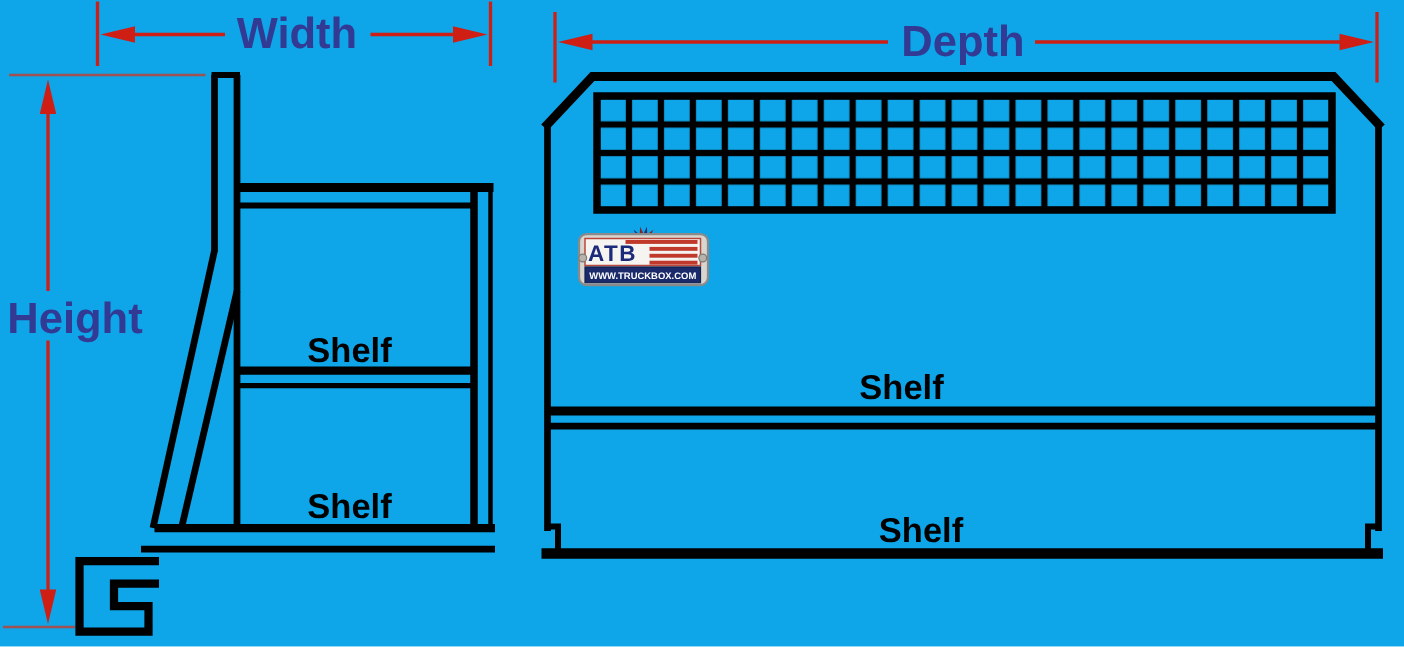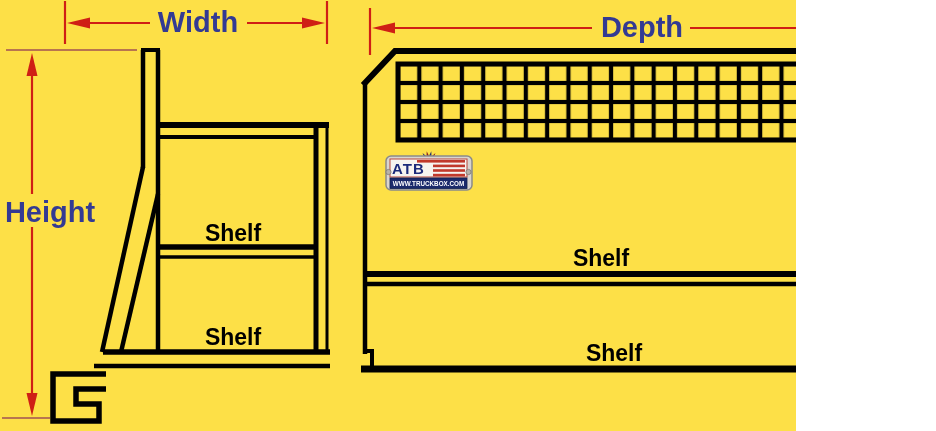--- a/index.html
+++ b/index.html
@@ -1,17 +1,17 @@
 <!DOCTYPE html>
 <html style="--dimension-line: #cf1f15; --extension-line: #a05252; --label-text: #333a93; --structure-line: #000000; --shelf-text: #000000; --logo-band: #1b2a6b; --logo-stripe: #c0392b;"><head>
 <meta charset="utf-8">
 <title>Diagram</title>
 <style>
   html,body{margin:0;padding:0;background:#fff;}
-  .stage{position:relative;width:796px;height:431px;background:#fde047;overflow:hidden;
+  .stage{position:relative;width:936px;height:431px;background:#0ea5e9;overflow:hidden;
          font-family:"Liberation Sans",sans-serif;}
   svg{display:block;}
   .struct{stroke:var(--structure-line,#000);fill:none;}
   .dim{stroke:var(--dimension-line,#cf1f15);fill:none;stroke-width:2.2;}
   .dim-fill{fill:var(--dimension-line,#cf1f15);stroke:none;}
   .ext{stroke:var(--extension-line,#a05252);fill:none;stroke-width:1.7;}
   .dim-label{fill:var(--label-text,#333a93);font-weight:bold;font-size:29px;
              font-family:"Liberation Sans",sans-serif;text-anchor:middle;}
   .shelf-label{fill:var(--shelf-text,#000);font-weight:bold;font-size:23px;
                font-family:"Liberation Sans",sans-serif;text-anchor:middle;}

